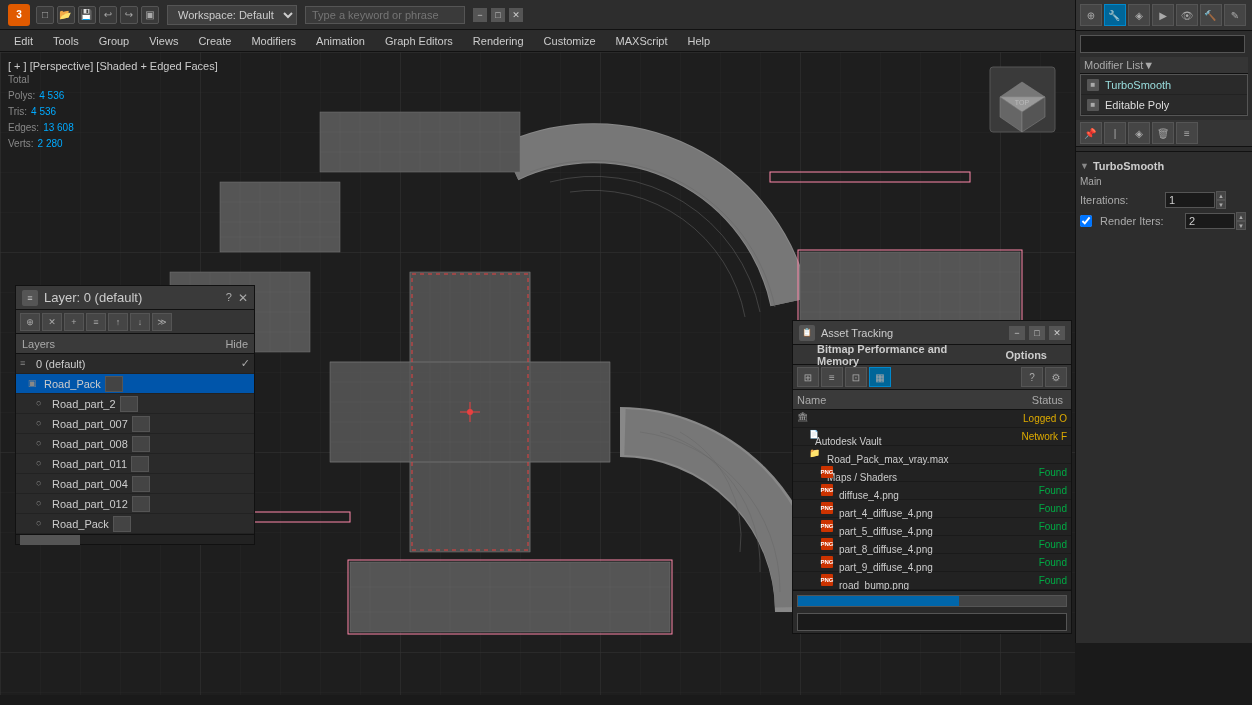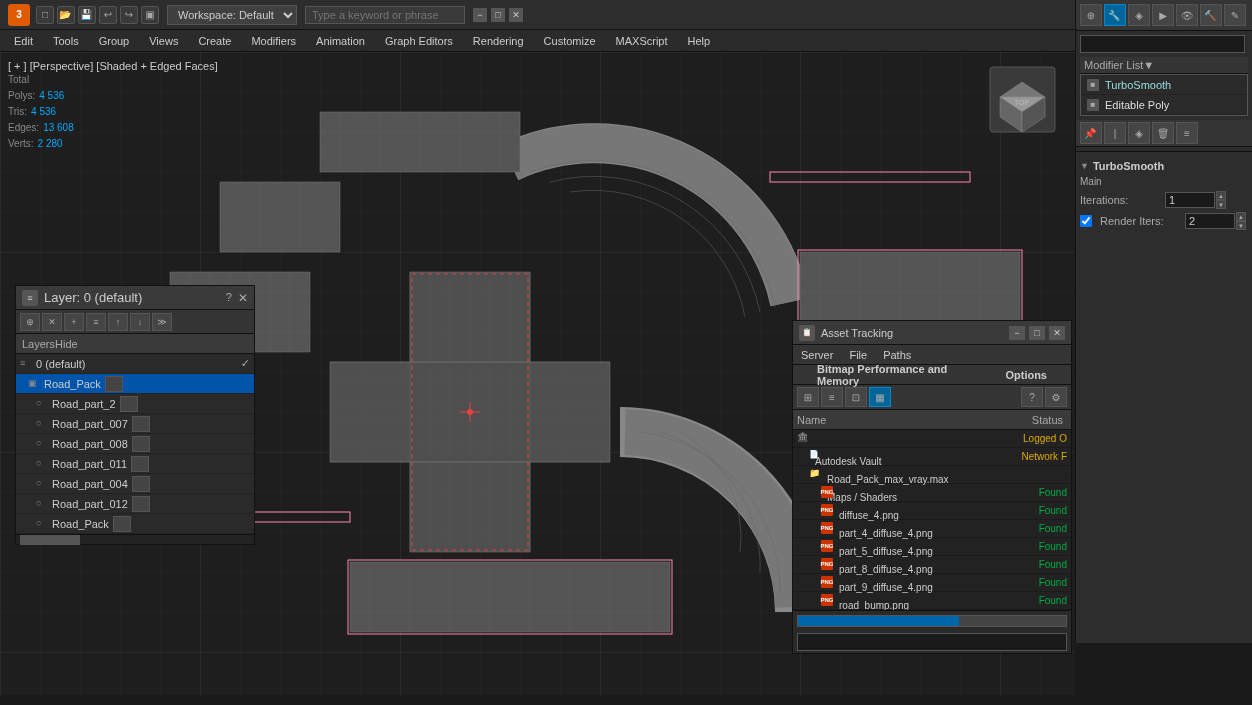--- a/index.html
+++ b/index.html
@@ -183,20 +183,21 @@
       display: flex; align-items: center; justify-content: center;
     }
     #layers-panel .col-headers {
       display: flex;
       background: #3a3a3a;
       height: 20px;
       align-items: center;
       padding: 0 6px;
       border-bottom: 1px solid #111;
       font-size: 11px; color: #aaa;
+      justify-content: space-between;
     }
     #layers-panel .layers-list {
       background: #2a2a2a;
       overflow-y: auto;
       max-height: 180px;
     }
     .layer-item {
       height: 20px;
       display: flex;
       align-items: center;
@@ -941,25 +942,20 @@
       <div class="panel-icon">📋</div>
       <span style="font-size:11px; color:#ccc;">Asset Tracking</span>
     </div>
     <div class="win-controls">
       <button class="win-btn">−</button>
       <button class="win-btn">□</button>
       <button class="win-btn">✕</button>
     </div>
   </div>
 
-  <div class="menu-bar">
-    <div class="menu-item">Server</div>
-    <div class="menu-item">File</div>
-    <div class="menu-item">Paths</div>
-  </div>
 
   <div class="submenu-bar">
     <div class="menu-item">Bitmap Performance and Memory</div>
     <div class="menu-item">Options</div>
   </div>
 
   <div class="toolbar">
     <button>⊞</button>
     <button>≡</button>
     <button>⊡</button>

